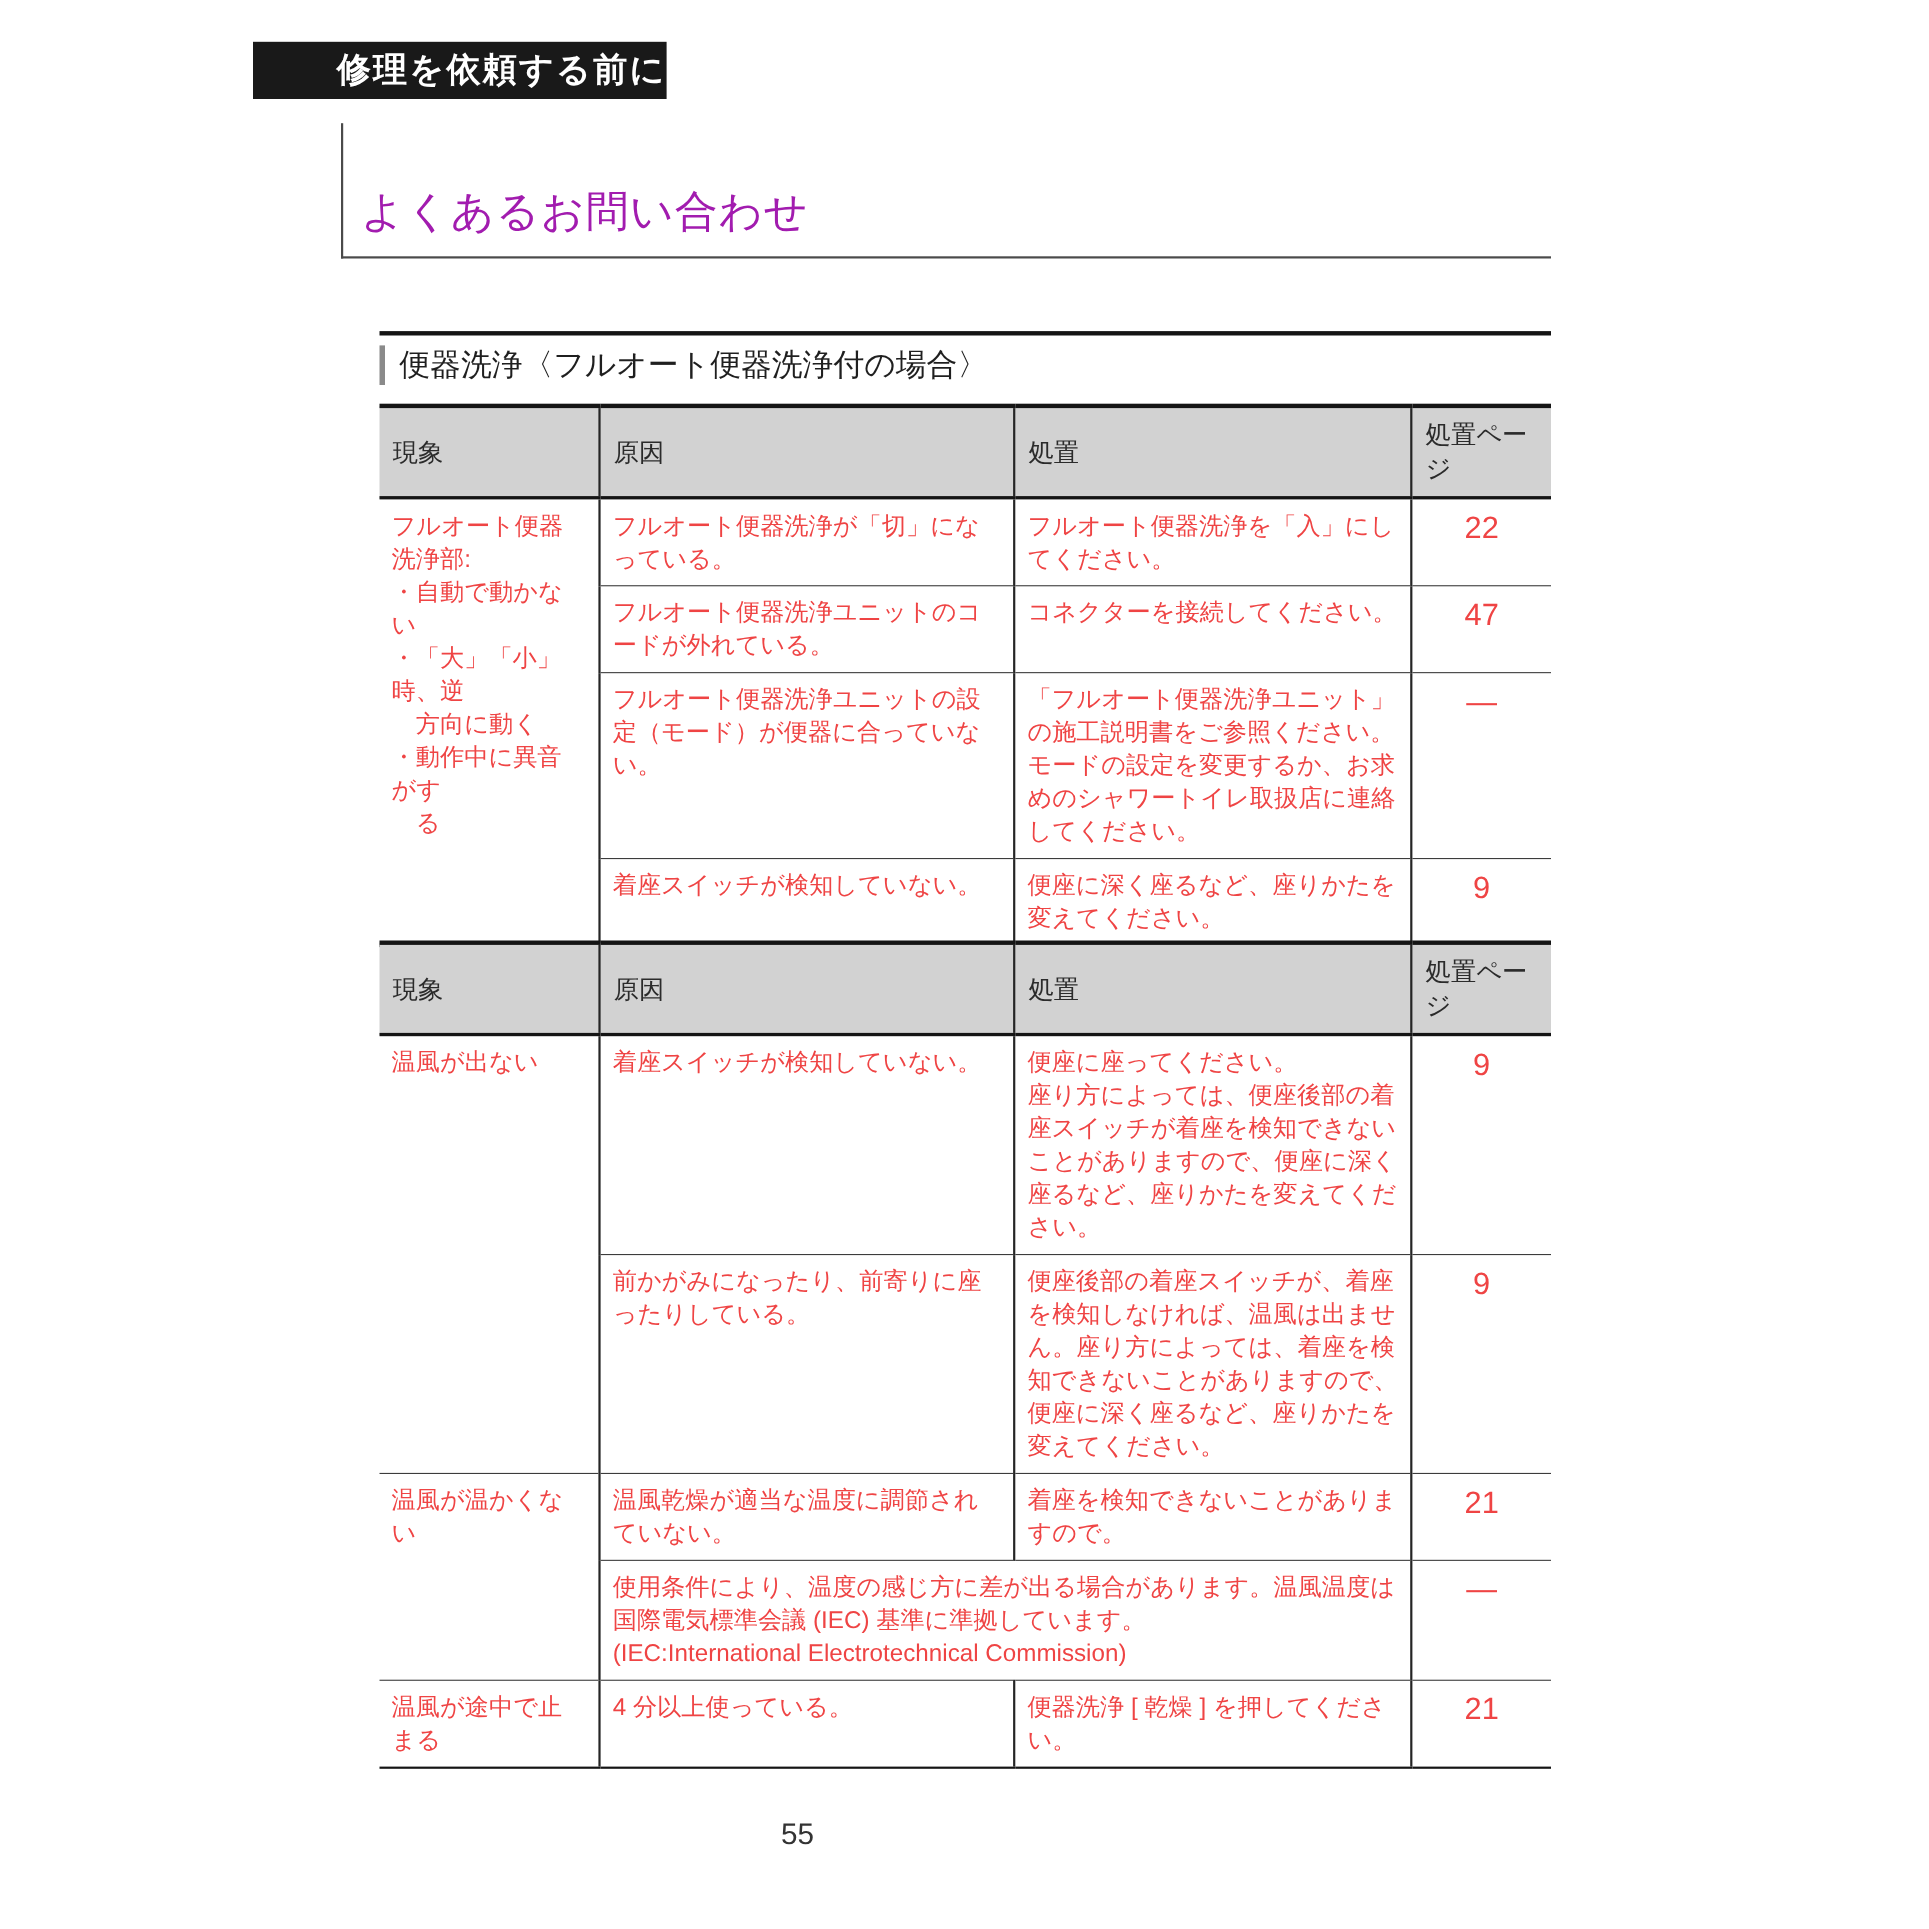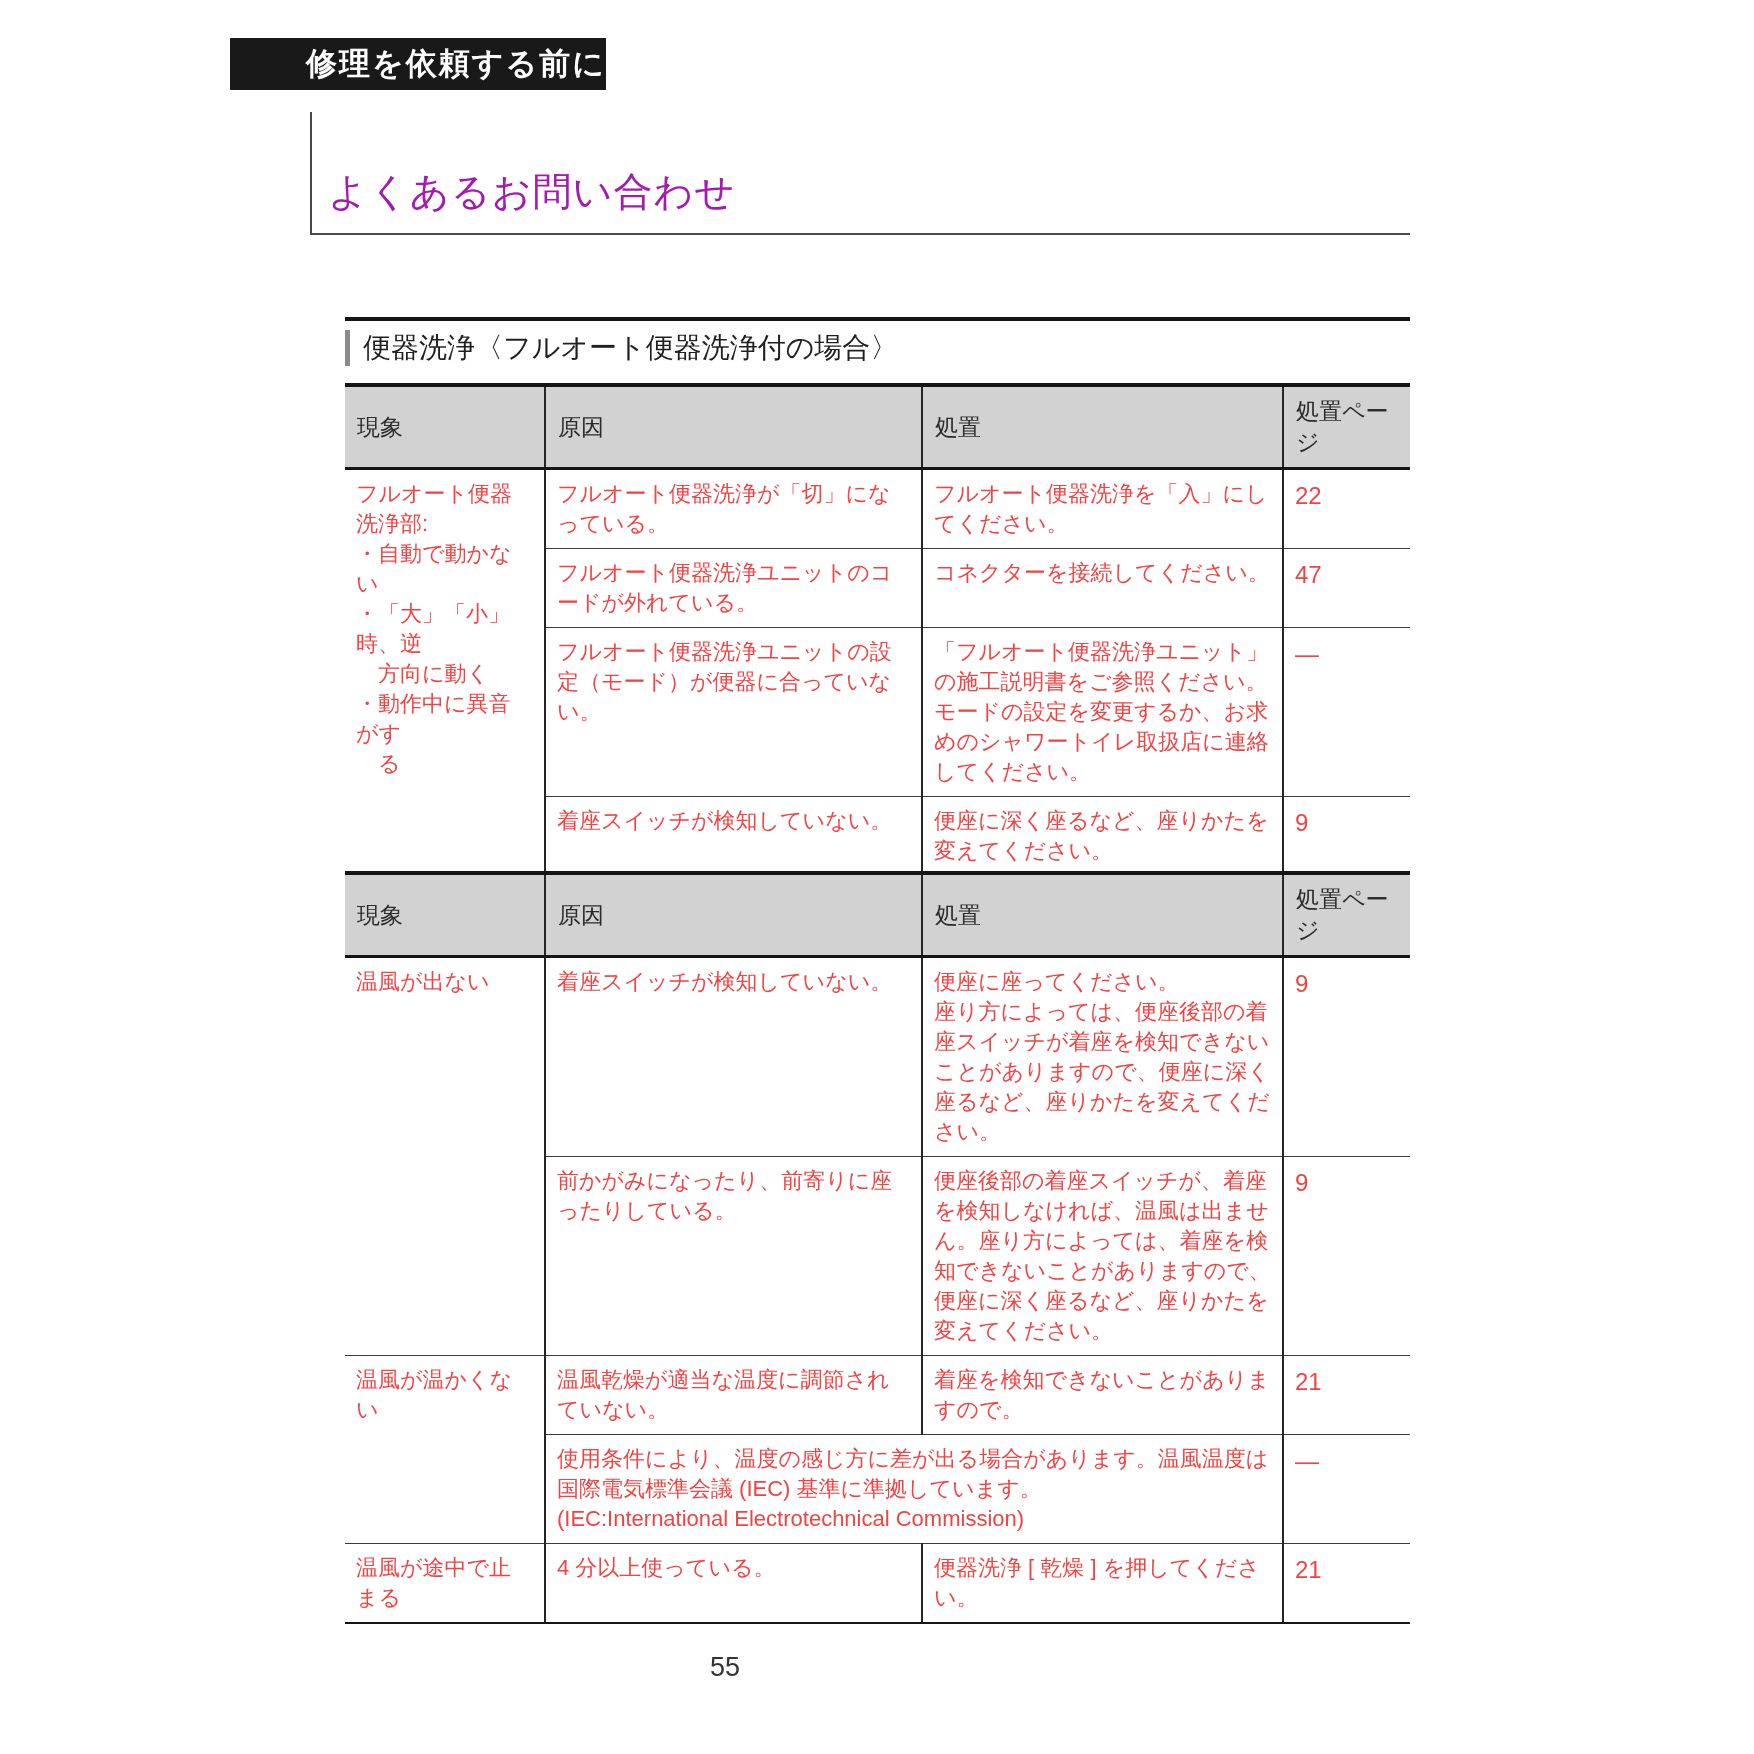--- a/index.html
+++ b/index.html
@@ -12,21 +12,21 @@
     position:absolute;left:230px;top:38px;width:376px;height:52px;
     background:#191919;color:#ffffff;font-size:31px;font-weight:bold;
     display:flex;align-items:center;justify-content:flex-end;letter-spacing:2px;
   }
   .title-block{
     position:absolute;left:310px;top:112px;width:1098px;height:121px;
     border-left:2px solid #4a4a4a;border-bottom:2px solid #4a4a4a;
     display:flex;align-items:flex-end;
   }
   .title-block .title{font-size:39px;color:#a21caf;padding:0 0 14px 16px;letter-spacing:1px;}
-  .section{position:absolute;left:345px;width:1065px;margin-top:16px;}
+  .section{position:absolute;left:345px;width:1065px;}
   #section-0{top:301px;}
   #section-1{top:855px;}
   .section-heading{
     border-top:4px solid #151515;padding-top:8px;margin-bottom:16px;
     display:flex;align-items:center;
   }
   .heading-bar{width:5px;height:36px;background:#8a8a8a;margin-right:13px;}
   .heading-text{font-size:28px;color:#1f1f1f;}
   table{border-collapse:collapse;width:1065px;table-layout:fixed;}
   th{
@@ -35,21 +35,21 @@
     padding:9px 12px;border-left:2px solid #252525;
   }
   td{
     vertical-align:top;font-size:22px;line-height:30px;color:#ef4444;
     padding:9px 11px;border-bottom:1px solid #3c3c3c;border-left:2px solid #252525;
   }
   .col1{border-left:none;}
   tr.last td{border-bottom:2px solid #151515;}
   td.table-bottom{border-bottom:2px solid #151515;}
   .cell-pre{white-space:pre-line;}
-  .page-cell{font-size:24px;padding-top:11px;}
+  .page-cell{text-align:center;font-size:28px;padding-top:11px;}
   .page-number{
     position:absolute;top:1652px;left:0;width:1450px;text-align:center;
     font-size:27px;color:#333333;
   }
 </style>
 </head>
 <body>
 
 <div class="banner">
   <span>修理を依頼する前に</span>

